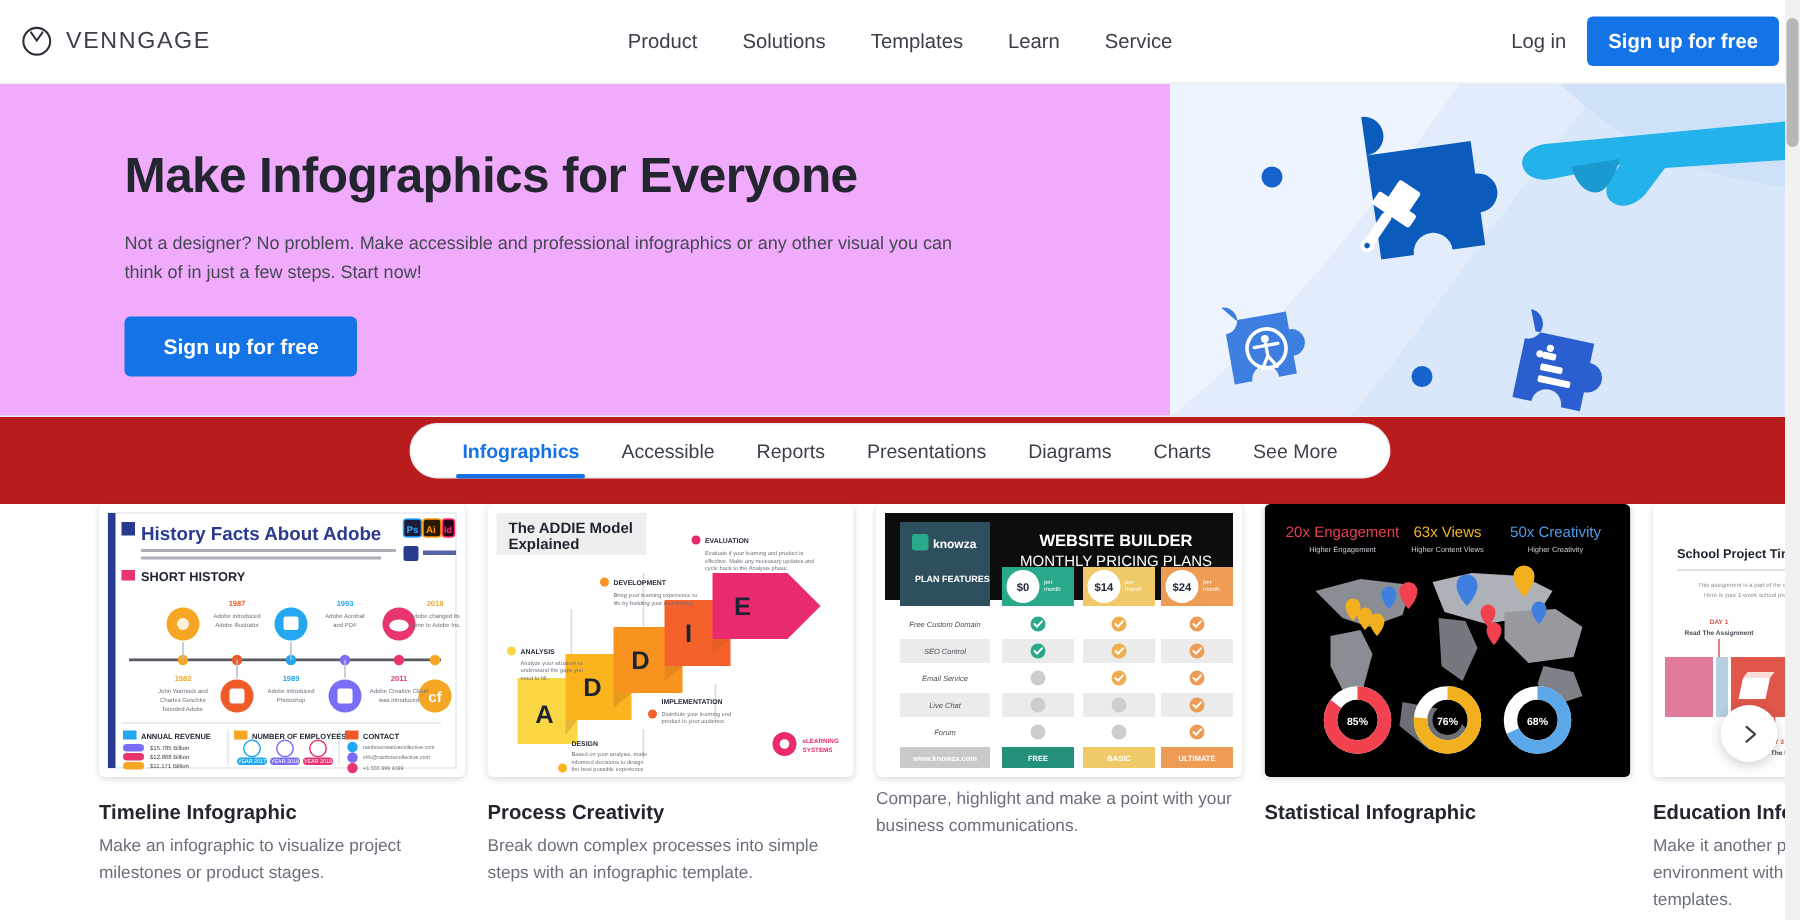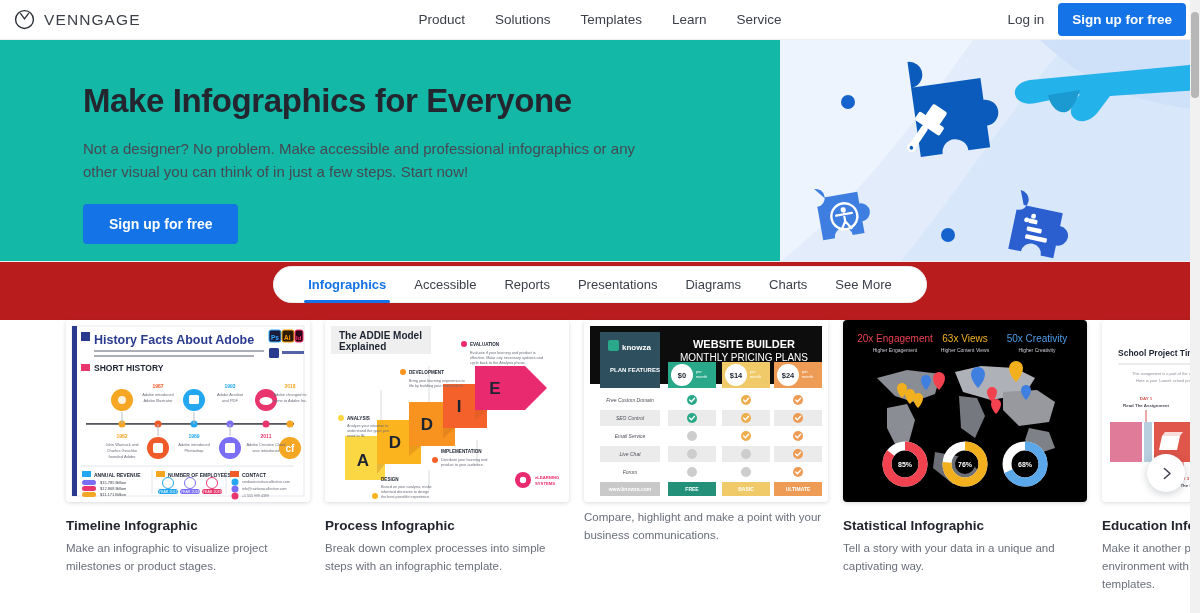--- a/index.html
+++ b/index.html
@@ -7,21 +7,21 @@
   body {
     font-family: "Liberation Sans", sans-serif;
     background: #ffffff;
     color: #2c3038;
     -webkit-font-smoothing: antialiased;
   }
 
   
   .header {
     position: relative;
-    height: 40px;
+    height: 56px;
     background: #fff;
     border-bottom: 1px solid #eceef1;
     display: flex;
     align-items: center;
     padding: 0 14px;
     z-index: 40;
   }
   .brand { display: flex; align-items: center; gap: 9px; }
   .brand-mark { width: 21px; height: 21px; display: block; }
   .brand-name {
@@ -40,34 +40,34 @@
   .login-link { font-size: 13.5px; color: #3b3f49; cursor: pointer; }
   .btn-primary {
     background: #1473e6; color: #fff; border: none; border-radius: 4px;
     font-family: inherit; font-size: 13.5px; font-weight: bold;
     padding: 9px 14px; cursor: pointer; white-space: nowrap;
   }
 
   
   .hero {
     position: relative; height: 222px; overflow: hidden;
-    background: #14b8a6; border-bottom: 1px solid #eceef1;
+    background: #f0abfc; border-bottom: 1px solid #eceef1;
   }
   .hero-art {
     position: absolute; right: 0; top: 0; width: 420px; height: 222px;
   }
   .hero-copy {
     position: relative; z-index: 5; padding: 42px 0 0 83px; width: 640px;
   }
   .hero-title {
     font-size: 33px; font-weight: bold; letter-spacing: -0.4px;
     color: #23262e; line-height: 1.15;
   }
   .hero-sub {
-    margin-top: 17px; font-size: 15px; line-height: 1.55;
+    margin-top: 17px; font-size: 12px; line-height: 1.55;
     color: #454952; max-width: 600px;
   }
   .hero-cta {
     margin-top: 21px; background: #1473e6; color: #fff; border: none;
     border-radius: 4px; font-family: inherit; font-size: 14px;
     font-weight: bold; padding: 12px 26px; cursor: pointer;
   }
 
   
   .tabs-wrap {
@@ -410,21 +410,21 @@
             <text x="145" y="44">cycle back to the Analysis phase.</text>
           </g>
           <g>
               <circle cx="198" cy="160" r="8" fill="#ea2a6e"></circle>
              <circle cx="198" cy="160" r="3.2" fill="#fff"></circle>
              <text x="210" y="159" font-size="4.2" font-weight="bold" fill="#ea2a6e">eLEARNING</text>
              <text x="210" y="165" font-size="4.2" font-weight="bold" fill="#ea2a6e">SYSTEMS</text>
             </g>
         </svg>
       </div>
-      <div class="card-title">Process Infographic</div>
+      <div class="card-title">Process Creativity</div>
       <div class="card-desc">Break down complex processes into simple steps with an infographic template.</div>
     </div>
 
     <div class="card">
       <div class="thumb">
         <svg viewBox="0 0 244 182" width="244" height="182">
           <rect width="244" height="182" fill="#fff"></rect>
           <rect x="6" y="6" width="232" height="58" fill="#0d0d0d"></rect>
           <rect x="16" y="12" width="60" height="56" fill="#2e4f5e"></rect>
           <rect x="24" y="20" width="11" height="11" rx="2" fill="#2aa98a"></rect>
@@ -573,21 +573,20 @@
             <text x="122" y="147" font-size="7" font-weight="bold" fill="#fff" text-anchor="middle">76%</text>
 
             <circle cx="182" cy="144" r="18" fill="none" stroke="#fff" stroke-width="9"></circle>
             <circle cx="182" cy="144" r="18" fill="none" stroke="#5aa7ea" stroke-width="9" stroke-dasharray="77 36" transform="rotate(-90 182 144)"></circle>
             <circle cx="182" cy="144" r="10" fill="#000"></circle>
             <text x="182" y="147" font-size="7" font-weight="bold" fill="#fff" text-anchor="middle">68%</text>
           </g>
         </svg>
       </div>
       <div class="card-title">Statistical Infographic</div>
-      <div class="card-desc">Tell a story with your data in a unique and captivating way.</div>
     </div>
 
     <div class="card">
       <div class="thumb">
         <svg viewBox="0 0 244 182" width="244" height="182">
           <rect width="244" height="182" fill="#fff"></rect>
           <text x="16" y="36" font-size="8.5" font-weight="bold" fill="#1c2331">School Project Timeline: Visual</text>
           <line x1="16" y1="44" x2="228" y2="44" stroke="#d8dade"></line>
           <g fill="#8b8f98" font-size="4">
             <text x="30" y="55">This assignment is a part of the curriculum to make sure students learn.</text>

